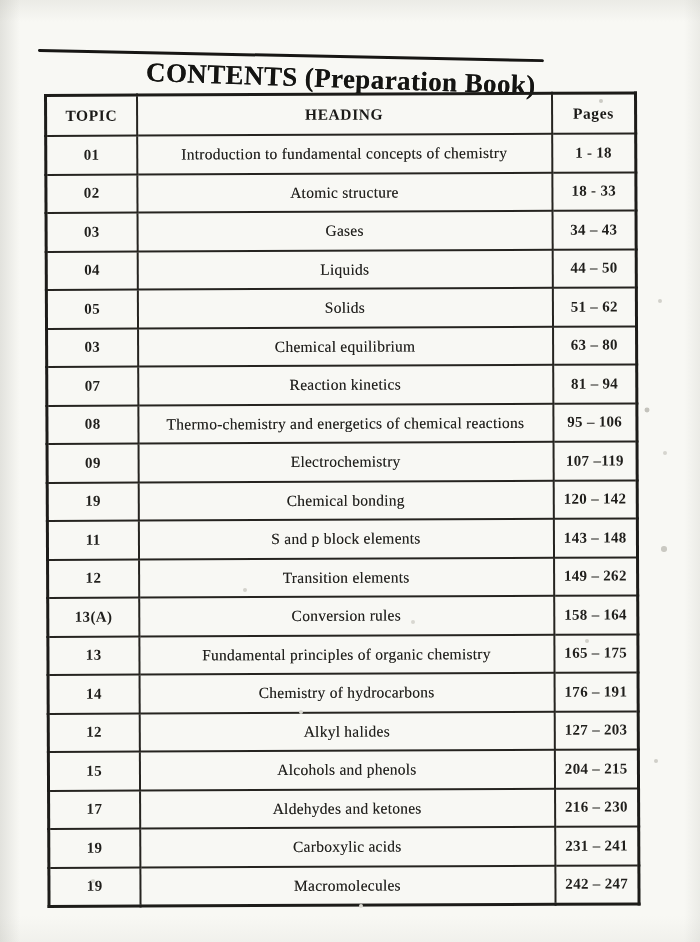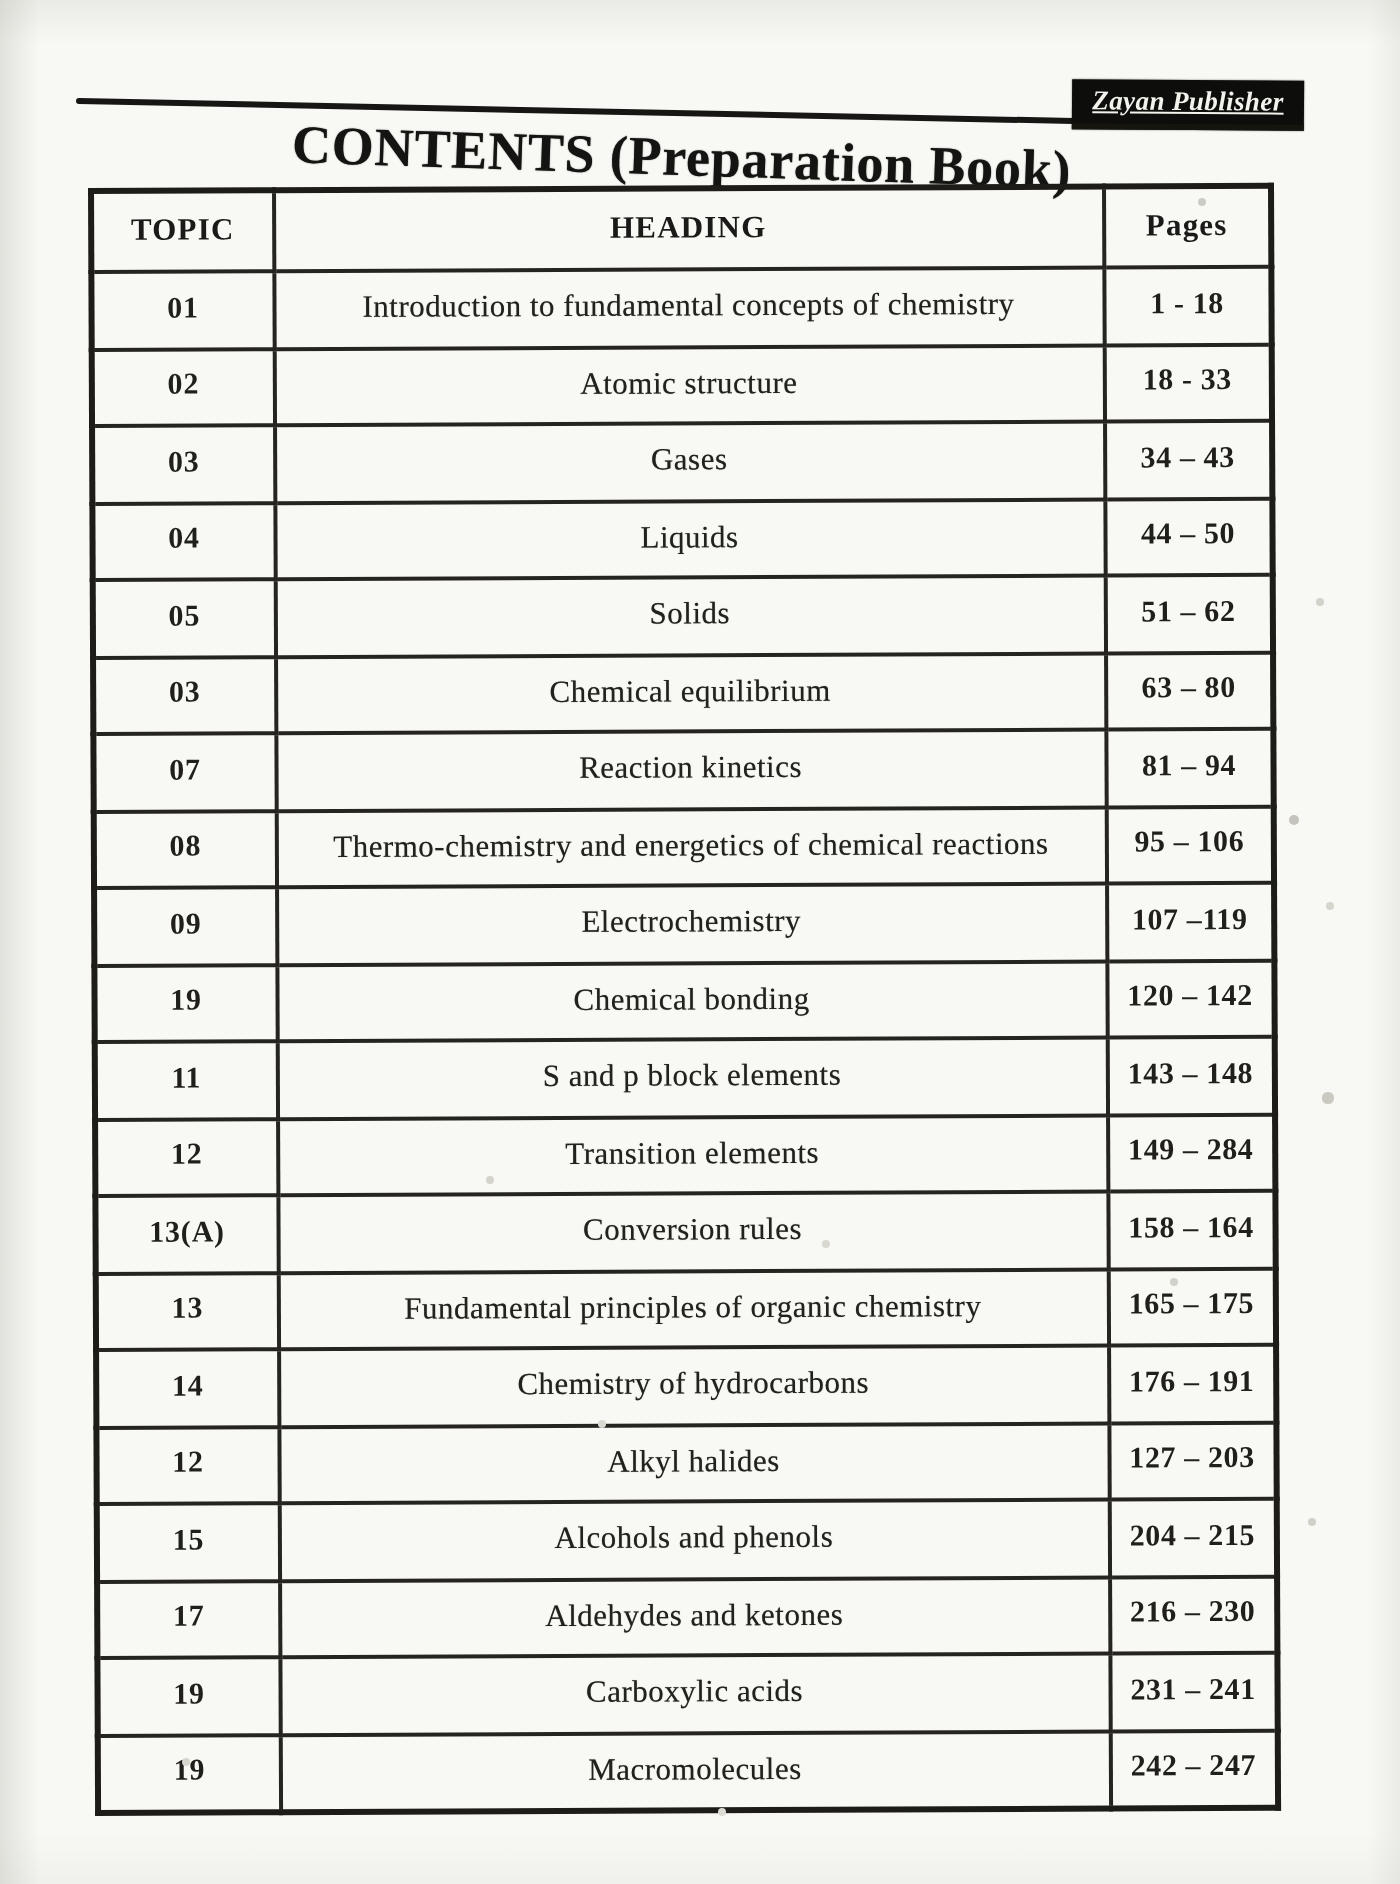--- a/index.html
+++ b/index.html
@@ -157,23 +157,20 @@
       360px 905px 0 1px #dcdbd4;
   }
 </style>
 </head>
 <body>
 
 <div class="paper">
 
   <div class="top-rule"></div>
 
-  <div class="badge">
-    <span>Zayan Publisher</span>
-  </div>
 
   <h1 class="title">CONTENTS (Preparation Book)</h1>
 
   <table class="contents">
     <colgroup>
       <col class="col-topic">
         <col class="col-head">
         <col class="col-pages">
     </colgroup>
     <thead>
@@ -235,21 +232,21 @@
         <td class="cell-pages">120 – 142</td>
       </tr>
       <tr>
         <td class="cell-topic">11</td>
         <td class="cell-heading">S and p block elements</td>
         <td class="cell-pages">143 – 148</td>
       </tr>
       <tr>
         <td class="cell-topic">12</td>
         <td class="cell-heading">Transition elements</td>
-        <td class="cell-pages">149 – 284</td>
+        <td class="cell-pages">149 – 262</td>
       </tr>
       <tr>
         <td class="cell-topic">13(A)</td>
         <td class="cell-heading">Conversion rules</td>
         <td class="cell-pages">158 – 164</td>
       </tr>
       <tr>
         <td class="cell-topic">13</td>
         <td class="cell-heading">Fundamental principles of organic chemistry</td>
         <td class="cell-pages">165 – 175</td>

